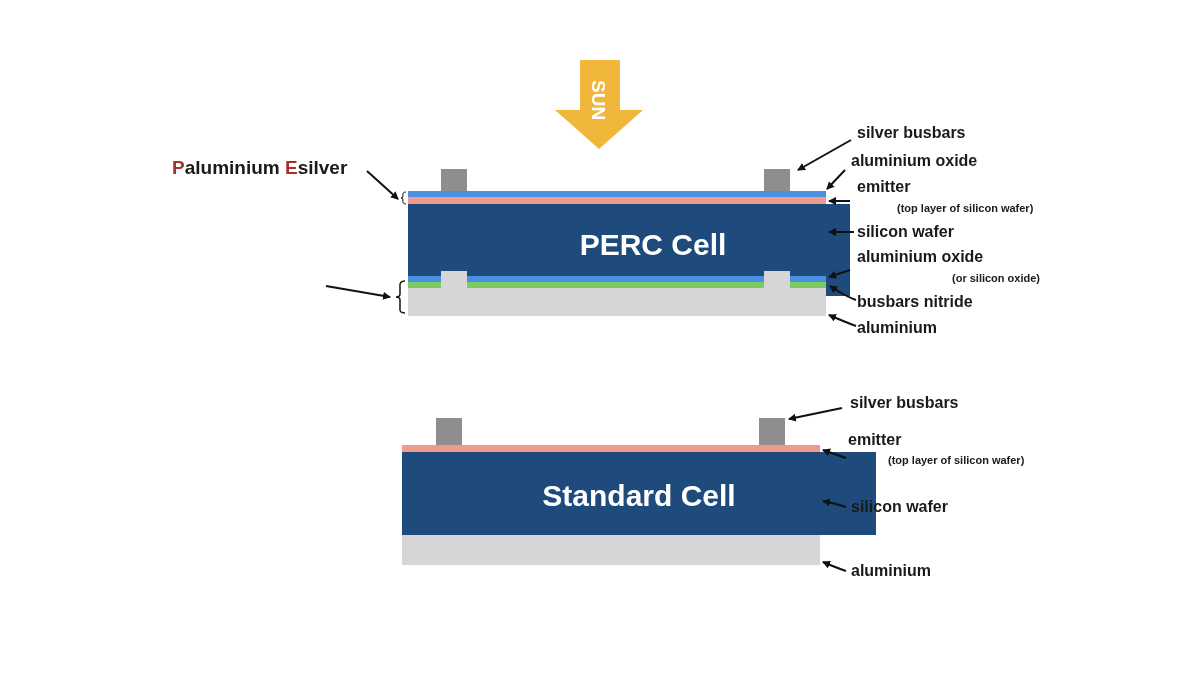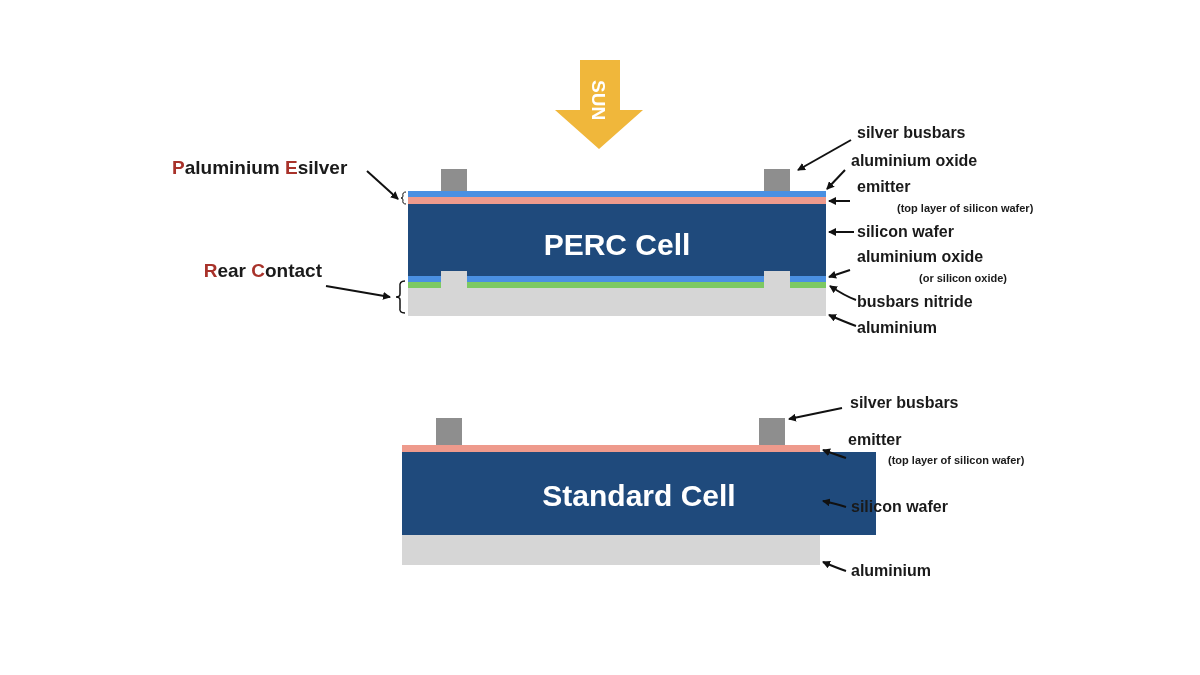--- a/index.html
+++ b/index.html
@@ -20,44 +20,43 @@
 <svg class="overlay" width="1200" height="675">
   <polygon points="580,60 620,60 620,110 643,110 599,149 555,110 580,110" fill="#f0b73b"></polygon>
   <text x="0" y="0" transform="translate(592,80) rotate(90)" fill="#ffffff" font-family="Liberation Sans, sans-serif" font-weight="bold" font-size="19">SUN</text>
 </svg>
 
 <div>
   <div class="layer" style="left:441px;top:169px;width:26px;height:23px;background:#8e8e8e;"></div>
   <div class="layer" style="left:764px;top:169px;width:26px;height:23px;background:#8e8e8e;"></div>
   <div class="layer" style="left:408px;top:191px;width:418px;height:6px;background:#4a90e2;"></div>
   <div class="layer" style="left:408px;top:197px;width:418px;height:7px;background:#ee9a8c;"></div>
-  <div class="layer" style="left:408px;top:204px;width:418px;height:92px;background:#1f4a7c;">
+  <div class="layer" style="left:408px;top:204px;width:418px;height:92px;background:#1f4a7c;padding-left:24px;">
     <div class="cell-title" style="top:24px;">PERC Cell</div>
   </div>
   <div class="layer" style="left:408px;top:276px;width:418px;height:6px;background:#4a90e2;"></div>
   <div class="layer" style="left:408px;top:282px;width:418px;height:6px;background:#7dc962;"></div>
   <div class="layer" style="left:408px;top:288px;width:418px;height:28px;background:#d6d6d6;"></div>
   <div class="layer" style="left:441px;top:271px;width:26px;height:18px;background:#d6d6d6;"></div>
   <div class="layer" style="left:764px;top:271px;width:26px;height:18px;background:#d6d6d6;"></div>
 </div>
 
 <div class="lbl left" style="left:172px;top:155px;">
   <span class="red">P</span><span>aluminium </span><span class="red">E</span><span>silver</span>
 </div>
 <div class="lbl left" style="left:182px;top:258px;width:140px;">
-  <div><span class="red">R</span><span>ear </span><span class="red">C</span><span>ontact</span></div>
 </div>
 
 <div class="lbl big" style="left:857px;top:122px;">silver busbars</div>
 <div class="lbl big" style="left:851px;top:150px;">aluminium oxide</div>
 <div class="lbl big" style="left:857px;top:176px;">emitter</div>
 <div class="lbl small" style="left:857px;top:202px;">(top layer of silicon wafer)</div>
 <div class="lbl big" style="left:857px;top:221px;">silicon wafer</div>
 <div class="lbl big" style="left:857px;top:246px;">aluminium oxide</div>
-<div class="lbl small" style="left:850px;top:272px;padding-left:29px;">(or silicon oxide)</div>
+<div class="lbl small" style="left:883px;top:272px;padding-left:29px;">(or silicon oxide)</div>
 <div class="lbl big" style="left:857px;top:291px;">busbars nitride</div>
 <div class="lbl big" style="left:857px;top:317px;">aluminium</div>
 
 <div>
   <div class="layer" style="left:436px;top:418px;width:26px;height:27px;background:#8e8e8e;"></div>
   <div class="layer" style="left:759px;top:418px;width:26px;height:27px;background:#8e8e8e;"></div>
   <div class="layer" style="left:402px;top:445px;width:418px;height:7px;background:#ee9a8c;"></div>
   <div class="layer" style="left:402px;top:452px;width:474px;height:83px;background:#1f4a7c;">
     <div class="cell-title" style="top:27px;">Standard Cell</div>
   </div>

